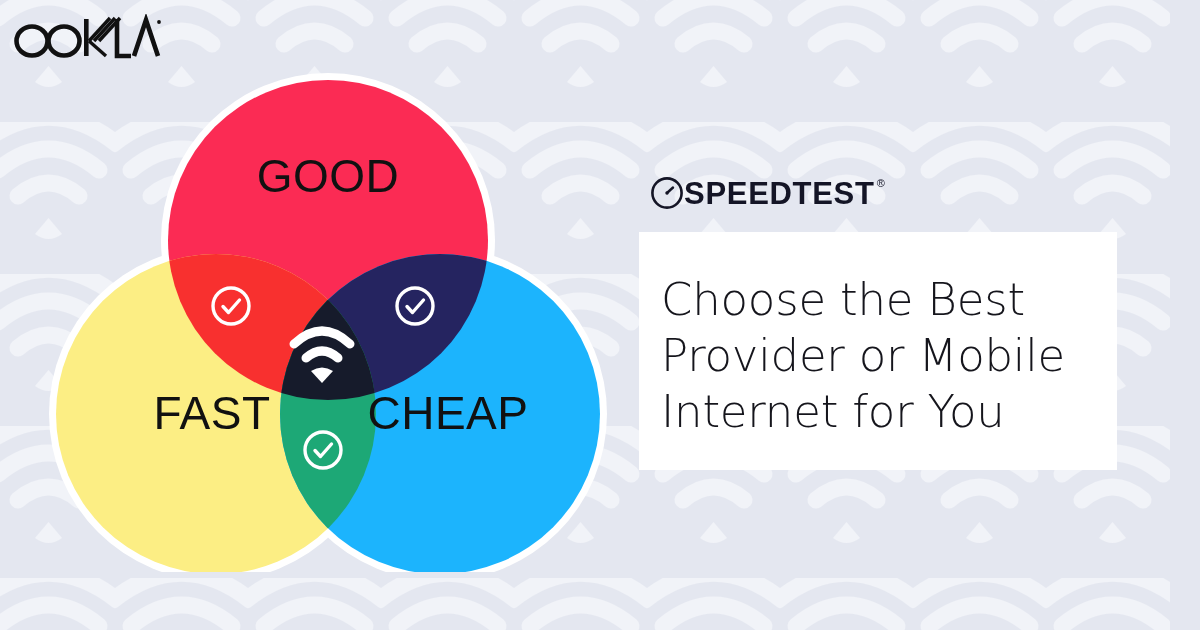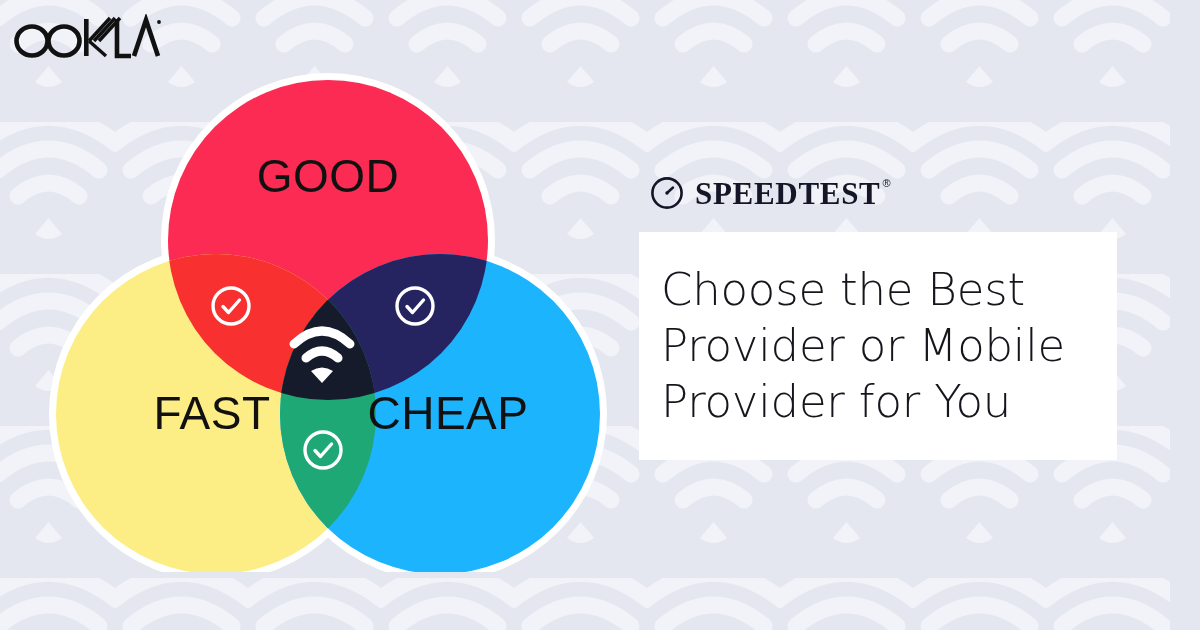--- a/index.html
+++ b/index.html
@@ -54,41 +54,40 @@
     align-items: center;
     height: 46px;
     margin-left: 11px;
   }
   #speedtest-mark {
     width: 34px;
     height: 34px;
     flex: 0 0 auto;
   }
   .st-word {
-    font-family: Liberation Serif, serif;
+    font-family: Liberation Sans, sans-serif;
     font-weight: bold;
     font-size: 31px;
     letter-spacing: 0.7px;
     color: #141526;
-    margin-left: 11px;
     line-height: 1;
   }
   .st-reg {
     font-size: 11px;
     color: #141526;
     align-self: flex-start;
     margin-top: 8px;
     margin-left: 2px;
     line-height: 1;
   }
   #headline-card {
     margin-top: 16px;
     width: 478px;
     background: #ffffff;
-    padding: 30px 0 30px 22px;
+    padding: 40px 0 30px 22px;
     box-sizing: border-box;
   }
   #headline {
     font-family: "DejaVu Sans", sans-serif;
     font-weight: 300;
     font-size: 45px;
     line-height: 56px;
     color: #15151c;
     letter-spacing: -0.2px;
   }
@@ -209,18 +208,18 @@
         <circle cx="17" cy="17" r="1.7" fill="#141526"></circle>
       </svg>
       <span class="st-word">SPEEDTEST</span>
       <span class="st-reg">®</span>
     </div>
 
     <div id="headline-card">
       <div id="headline">
         <span class="hl-line">Choose the Best</span>
         <span class="hl-line">Provider or Mobile</span>
-        <span class="hl-line">Provider for You</span>
+        <span class="hl-line">Internet for You</span>
       </div>
     </div>
 
   </div>
 </div>
 
 </body></html>

